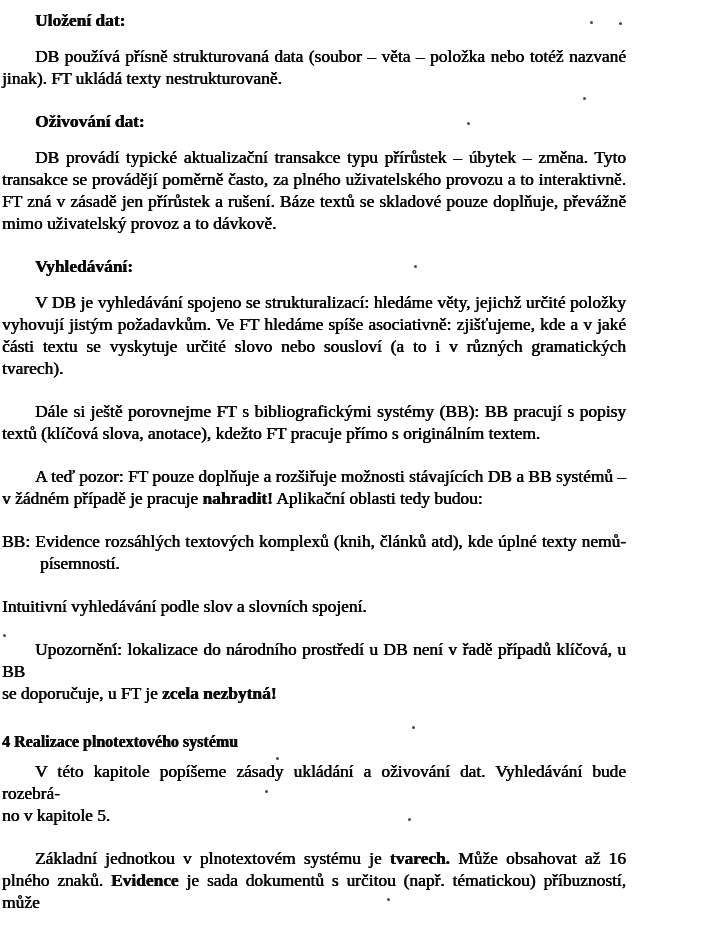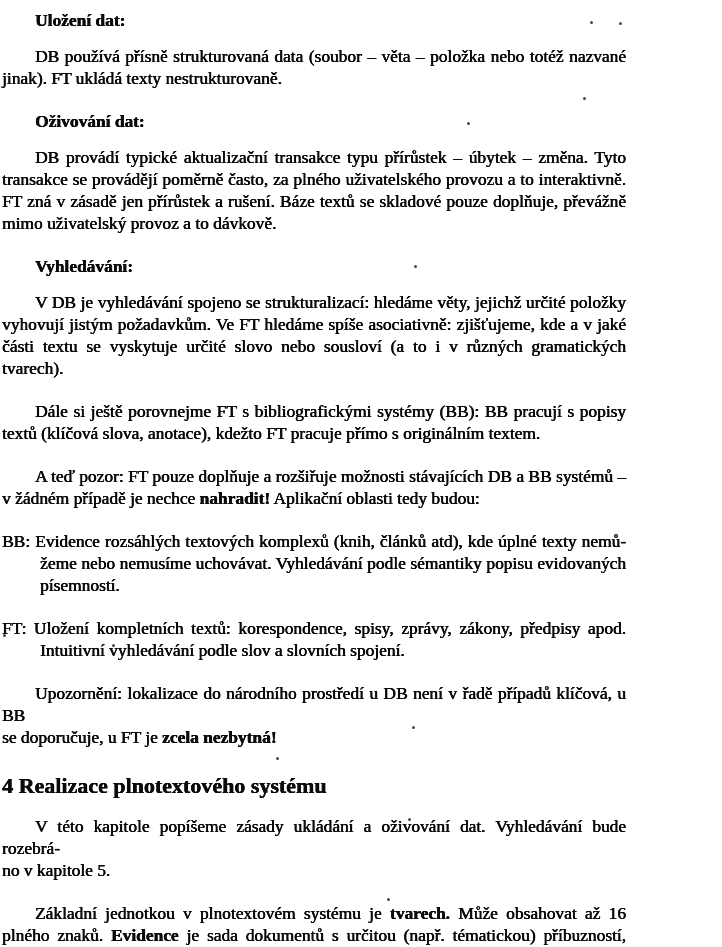--- a/index.html
+++ b/index.html
@@ -30,25 +30,25 @@
   .minor-heading + .paragraph { margin-top: 14px; }
 
   .paragraph .line:first-child { text-indent: 33px; }
 
   .term-item { padding-left: 38px; }
   .term-item .line:first-child { text-indent: -38px; }
 
   .section-heading {
     margin-top: 24px;
     font-weight: bold;
-    font-size: 22px;
+    font-size: 16px;
     line-height: 28px;
   }
   .section-heading .line:first-child { text-indent: 0; }
-  .section-heading + .paragraph { margin-top: 15px; }
+  .section-heading + .paragraph { margin-top: 4px; }
 
   .line {
     display: block;
     text-align: justify;
     text-align-last: justify;
   }
   .line.last { text-align-last: auto; }
   .section-heading .line { text-align-last: auto; }
 
   .b { font-weight: bold; }
@@ -90,29 +90,27 @@
         <span class="line"><span>V DB je vyhledávání spojeno se strukturalizací: hledáme věty, jejichž určité položky</span></span>
         <span class="line"><span>vyhovují jistým požadavkům. Ve FT hledáme spíše asociativně: zjišťujeme, kde a v jaké</span></span>
         <span class="line last"><span>části textu se vyskytuje určité slovo nebo sousloví (a to i v různých gramatických tvarech).</span></span>
       </div>
       <div class="block paragraph">
         <span class="line"><span>Dále si ještě porovnejme FT s bibliografickými systémy (BB): BB pracují s popisy</span></span>
         <span class="line last"><span>textů (klíčová slova, anotace), kdežto FT pracuje přímo s originálním textem.</span></span>
       </div>
       <div class="block paragraph">
         <span class="line"><span>A teď pozor: FT pouze doplňuje a rozšiřuje možnosti stávajících DB a BB systémů –</span></span>
-        <span class="line last"><span>v žádném případě je nechce </span><span class="b">nahradit!</span><span> Aplikační oblasti tedy budou:</span></span>
+        <span class="line last"><span>v žádném případě je pracuje </span><span class="b">nahradit!</span><span> Aplikační oblasti tedy budou:</span></span>
       </div>
       <div class="block term-item">
         <span class="line"><span>BB: Evidence rozsáhlých textových komplexů (knih, článků atd), kde úplné texty nemů-</span></span>
-        <span class="line"><span>žeme nebo nemusíme uchovávat. Vyhledávání podle sémantiky popisu evidovaných</span></span>
         <span class="line last"><span>písemností.</span></span>
       </div>
       <div class="block term-item">
-        <span class="line"><span>FT: Uložení kompletních textů: korespondence, spisy, zprávy, zákony, předpisy apod.</span></span>
         <span class="line last"><span>Intuitivní vyhledávání podle slov a slovních spojení.</span></span>
       </div>
       <div class="block paragraph">
         <span class="line"><span>Upozornění: lokalizace do národního prostředí u DB není v řadě případů klíčová, u BB</span></span>
         <span class="line last"><span>se doporučuje, u FT je </span><span class="b">zcela nezbytná!</span></span>
       </div>
       <div class="block section-heading">
         <span class="line last"><span class="b">4 Realizace plnotextového systému</span></span>
       </div>
       <div class="block paragraph">

